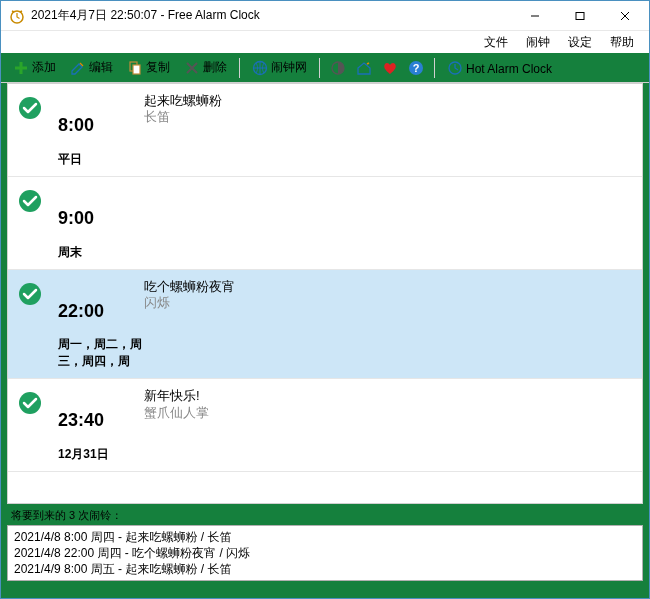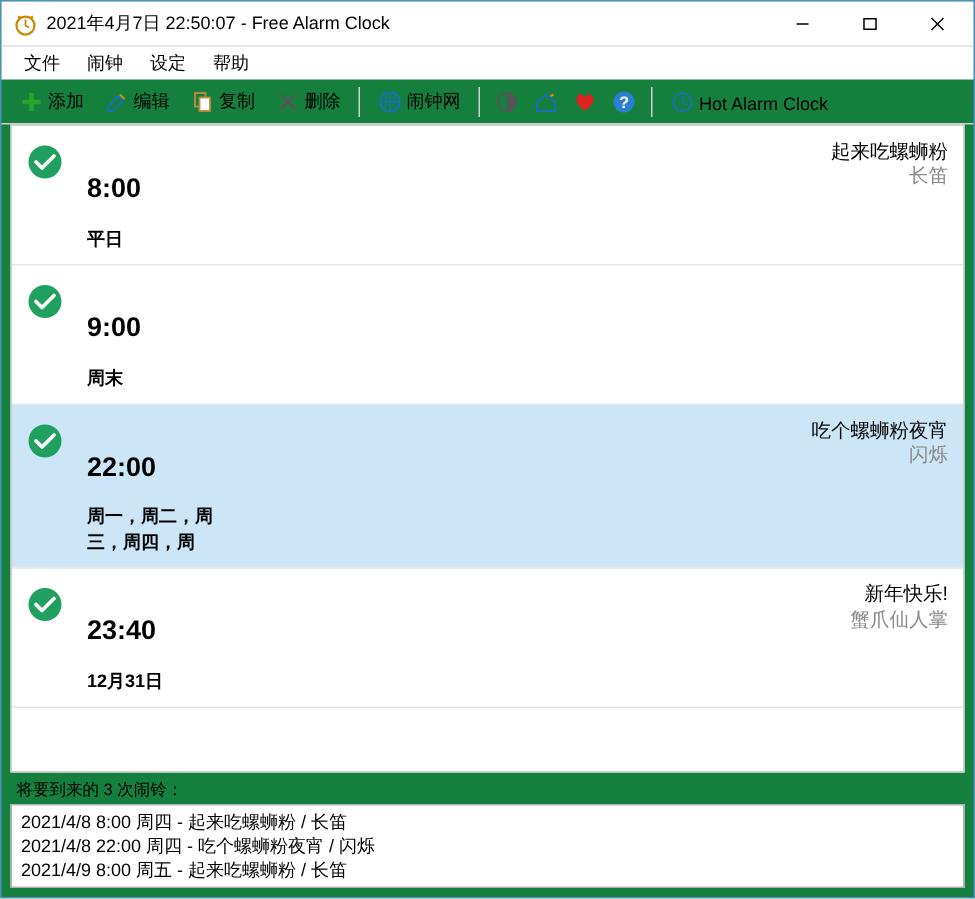--- a/index.html
+++ b/index.html
@@ -5,43 +5,43 @@
 * { box-sizing: border-box; margin: 0; padding: 0; }
 body { font-family: "Microsoft YaHei", "Segoe UI", Tahoma, sans-serif; font-size: 12px; background: #fff; }
 .window { width: 650px; height: 599px; border: 1px solid #4a90c0; display: flex; flex-direction: column; background: #15803d; }
 
 .titlebar { height: 30px; background: #fff; border-bottom: 1px solid #e8e8e8; display: flex; align-items: center; padding: 0 2px 0 8px; }
 .titlebar .app-icon { width: 16px; height: 16px; margin-right: 6px; flex-shrink: 0; }
 .titlebar .title { flex: 1; color: #000; font-size: 12px; }
 .titlebar .win-btns { display: flex; }
 .titlebar .win-btn { width: 45px; height: 28px; display: flex; align-items: center; justify-content: center; color: #333; }
 
-.menubar { height: 22px; display: flex; align-items: center; padding: 0 6px; background: #fff; }
+.menubar { height: 22px; display: flex; align-items: center; padding: 0 6px; background: #fff; justify-content: flex-end; }
 .menubar .menu-item { padding: 2px 9px; font-size: 12px; cursor: default; }
 
 .toolbar { height: 30px; display: flex; align-items: center; padding: 0 6px; border-bottom: 1px solid #d0d0d0; gap: 2px; }
 .toolbar .tb-btn { display: flex; align-items: flex-end; padding: 3px 6px; font-size: 12px; cursor: default; border-radius: 2px; }
 .toolbar .tb-btn svg { width: 16px; height: 16px; margin-right: 3px; flex-shrink: 0; }
 .toolbar .tb-sep { width: 1px; height: 20px; background: #d0d0d0; margin: 0 4px; }
 .toolbar .tb-icon { display: flex; align-items: center; justify-content: center; width: 24px; height: 24px; border-radius: 2px; }
 .toolbar .tb-icon svg { width: 16px; height: 16px; }
 
 .alarm-list { flex: 1; overflow-y: auto; background: #fff; margin: 0 6px; border: 1px solid #d0d0d0; }
 .alarm-row { display: flex; align-items: flex-start; padding: 8px 10px; border-bottom: 1px solid #e6e6e6; }
 .alarm-row.selected { background: #cde6f7; }
 .alarm-row .check { width: 24px; height: 24px; margin-right: 16px; margin-top: 4px; flex-shrink: 0; }
 .alarm-row .time-col { width: 86px; flex-shrink: 0; }
 .alarm-row .time { font-size: 18px; font-weight: bold; color: #000; line-height: 1.1; margin-top: 24px; }
 .alarm-row .days { font-size: 12px; font-weight: bold; color: #000; margin-top: 15px; }
-.alarm-row .desc-col { flex: 1; padding-top: 1px; text-align: right; }
+.alarm-row .desc-col { flex: 1; padding-top: 1px; }
 .alarm-row .desc1 { font-size: 13px; color: #000; line-height: 1.25; }
 .alarm-row .desc2 { font-size: 13px; color: #888; line-height: 1.25; }
 
 .upcoming-label { padding: 4px 10px 2px; font-size: 11px; color: #000; }
-.upcoming-box { margin: 0 6px 6px; border: 1px solid #b0b0b0; background: #fff; padding: 3px 6px; font-size: 12px; line-height: 1.35; height: 56px; overflow: hidden; }
+.upcoming-box { margin: 0 6px 17px; border: 1px solid #b0b0b0; background: #fff; padding: 3px 6px; font-size: 12px; line-height: 1.35; height: 56px; overflow: hidden; }
 </style>
 </head>
 <body>
 
 <div class="window">
 
   <div class="titlebar">
     <span class="app-icon">
       <svg viewBox="0 0 16 16">
           <circle cx="8" cy="9" r="6" fill="#fff" stroke="#c98a00" stroke-width="1.5"></circle>

